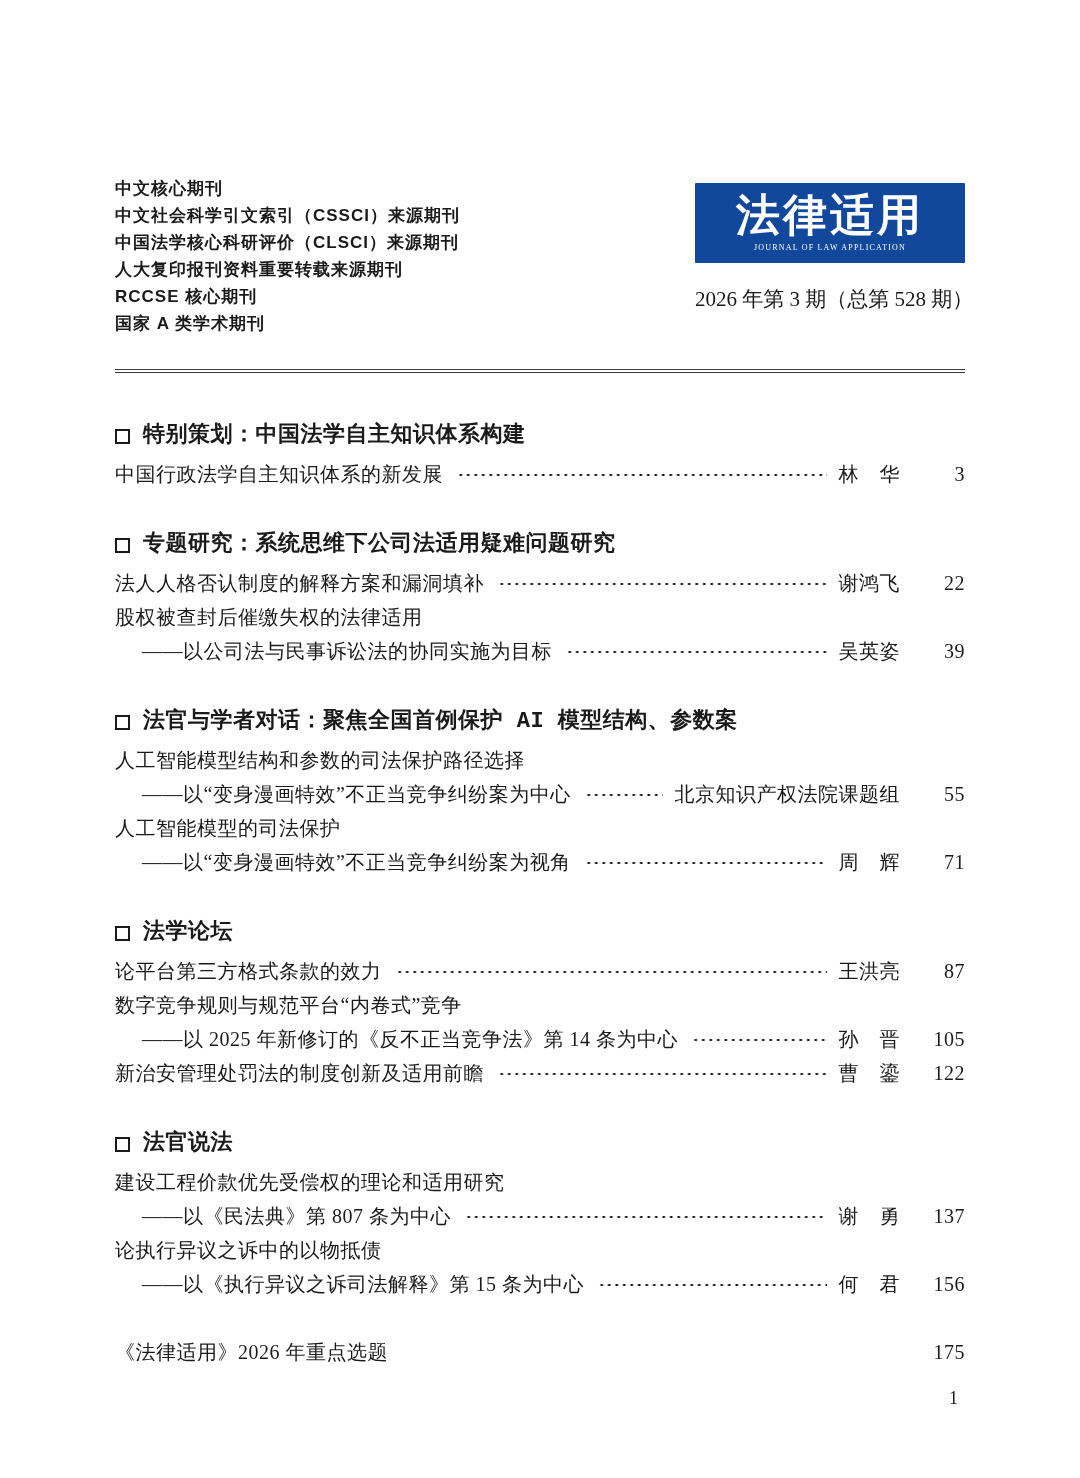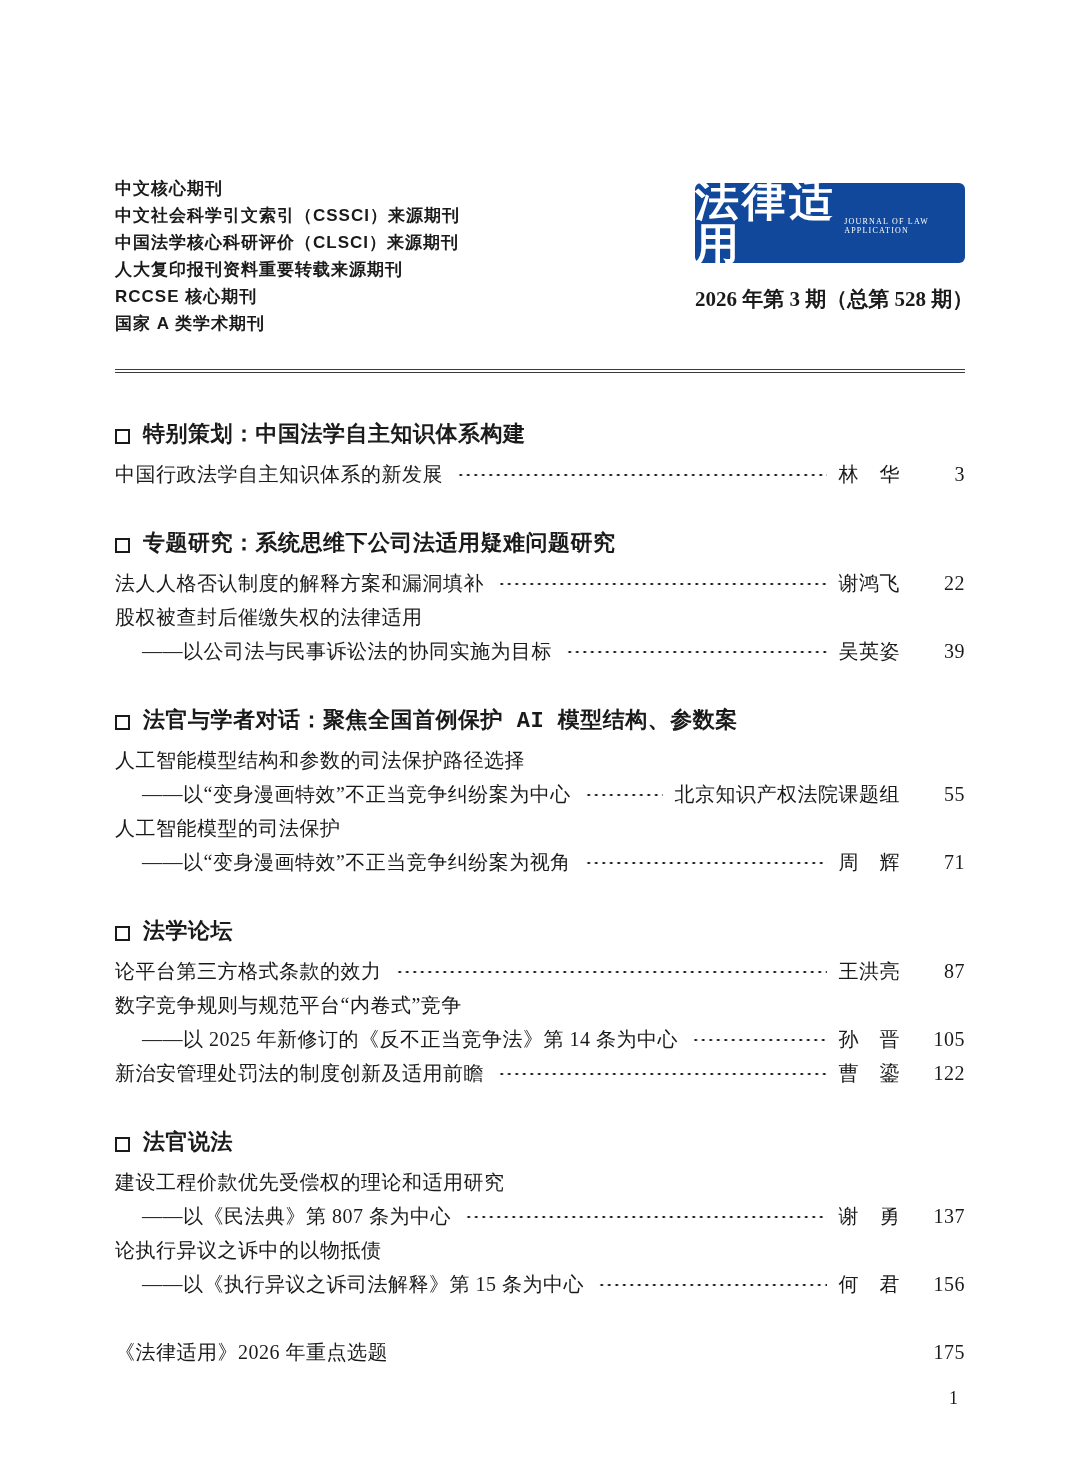--- a/index.html
+++ b/index.html
@@ -23,36 +23,36 @@
     font-family: "Liberation Sans", "DejaVu Sans", sans-serif;
     font-weight: 700;
     font-size: 17px;
     line-height: 27px;
     letter-spacing: 1px;
     list-style: none;
   }
   .brand { width: 270px; margin-top: 8px; }
   .logo-box {
     height: 80px;
-    display: flex; flex-direction: row; align-items: center; justify-content: center;
-    border-radius: 6px;
+    display: flex; flex-direction: column; align-items: center; justify-content: center;
+    border-radius: 1px;
   }
   .logo-title {
     font-size: 44px; font-weight: 700; line-height: 1; letter-spacing: 3px;
     font-family: "Liberation Serif", "DejaVu Serif", serif;
   }
   .logo-subtitle {
     font-size: 8px; letter-spacing: 1.2px; margin-top: 5px;
     font-family: "Liberation Serif", "DejaVu Serif", serif;
   }
   .issue-line {
     margin-top: 22px;
     text-align: right;
     font-size: 21px;
-    font-weight: 700;
+    font-weight: 400;
     white-space: nowrap;
   }
 
   
   .double-rule {
     margin-top: 32px;
     height: 4px;
     border-top: 1.5px solid #3a3a3a;
     border-bottom: 1.5px solid #3a3a3a;
   }

